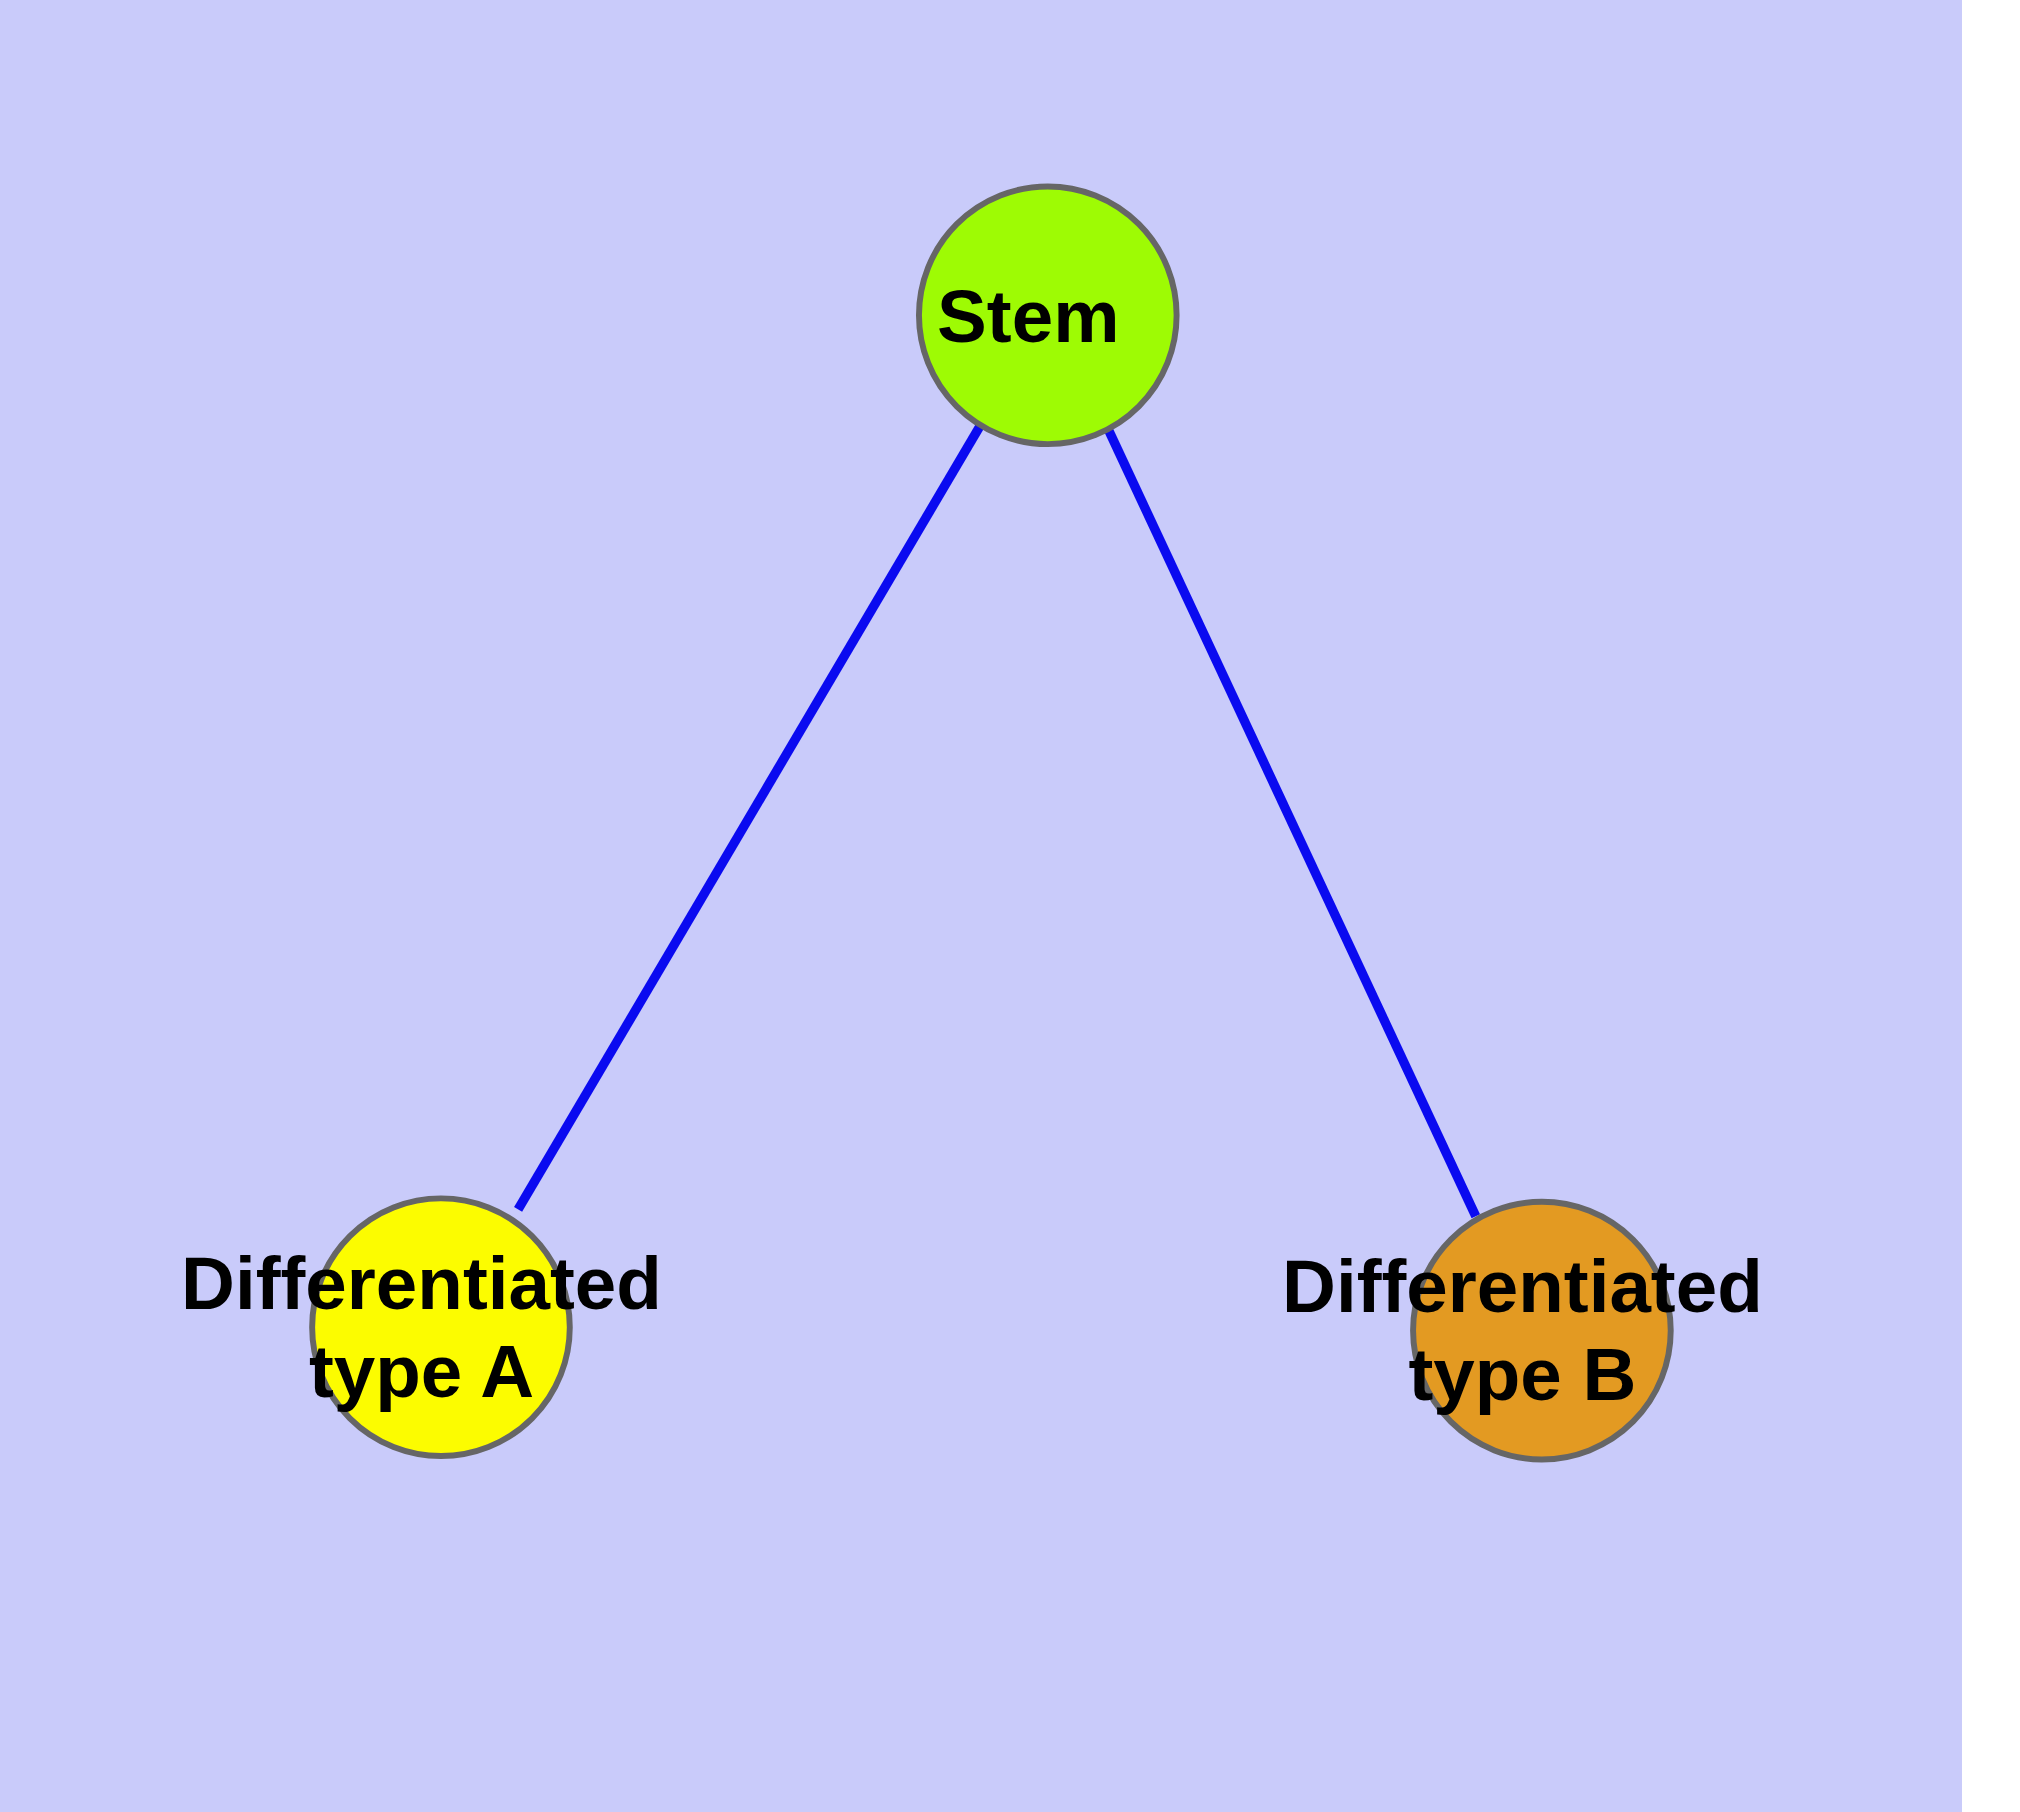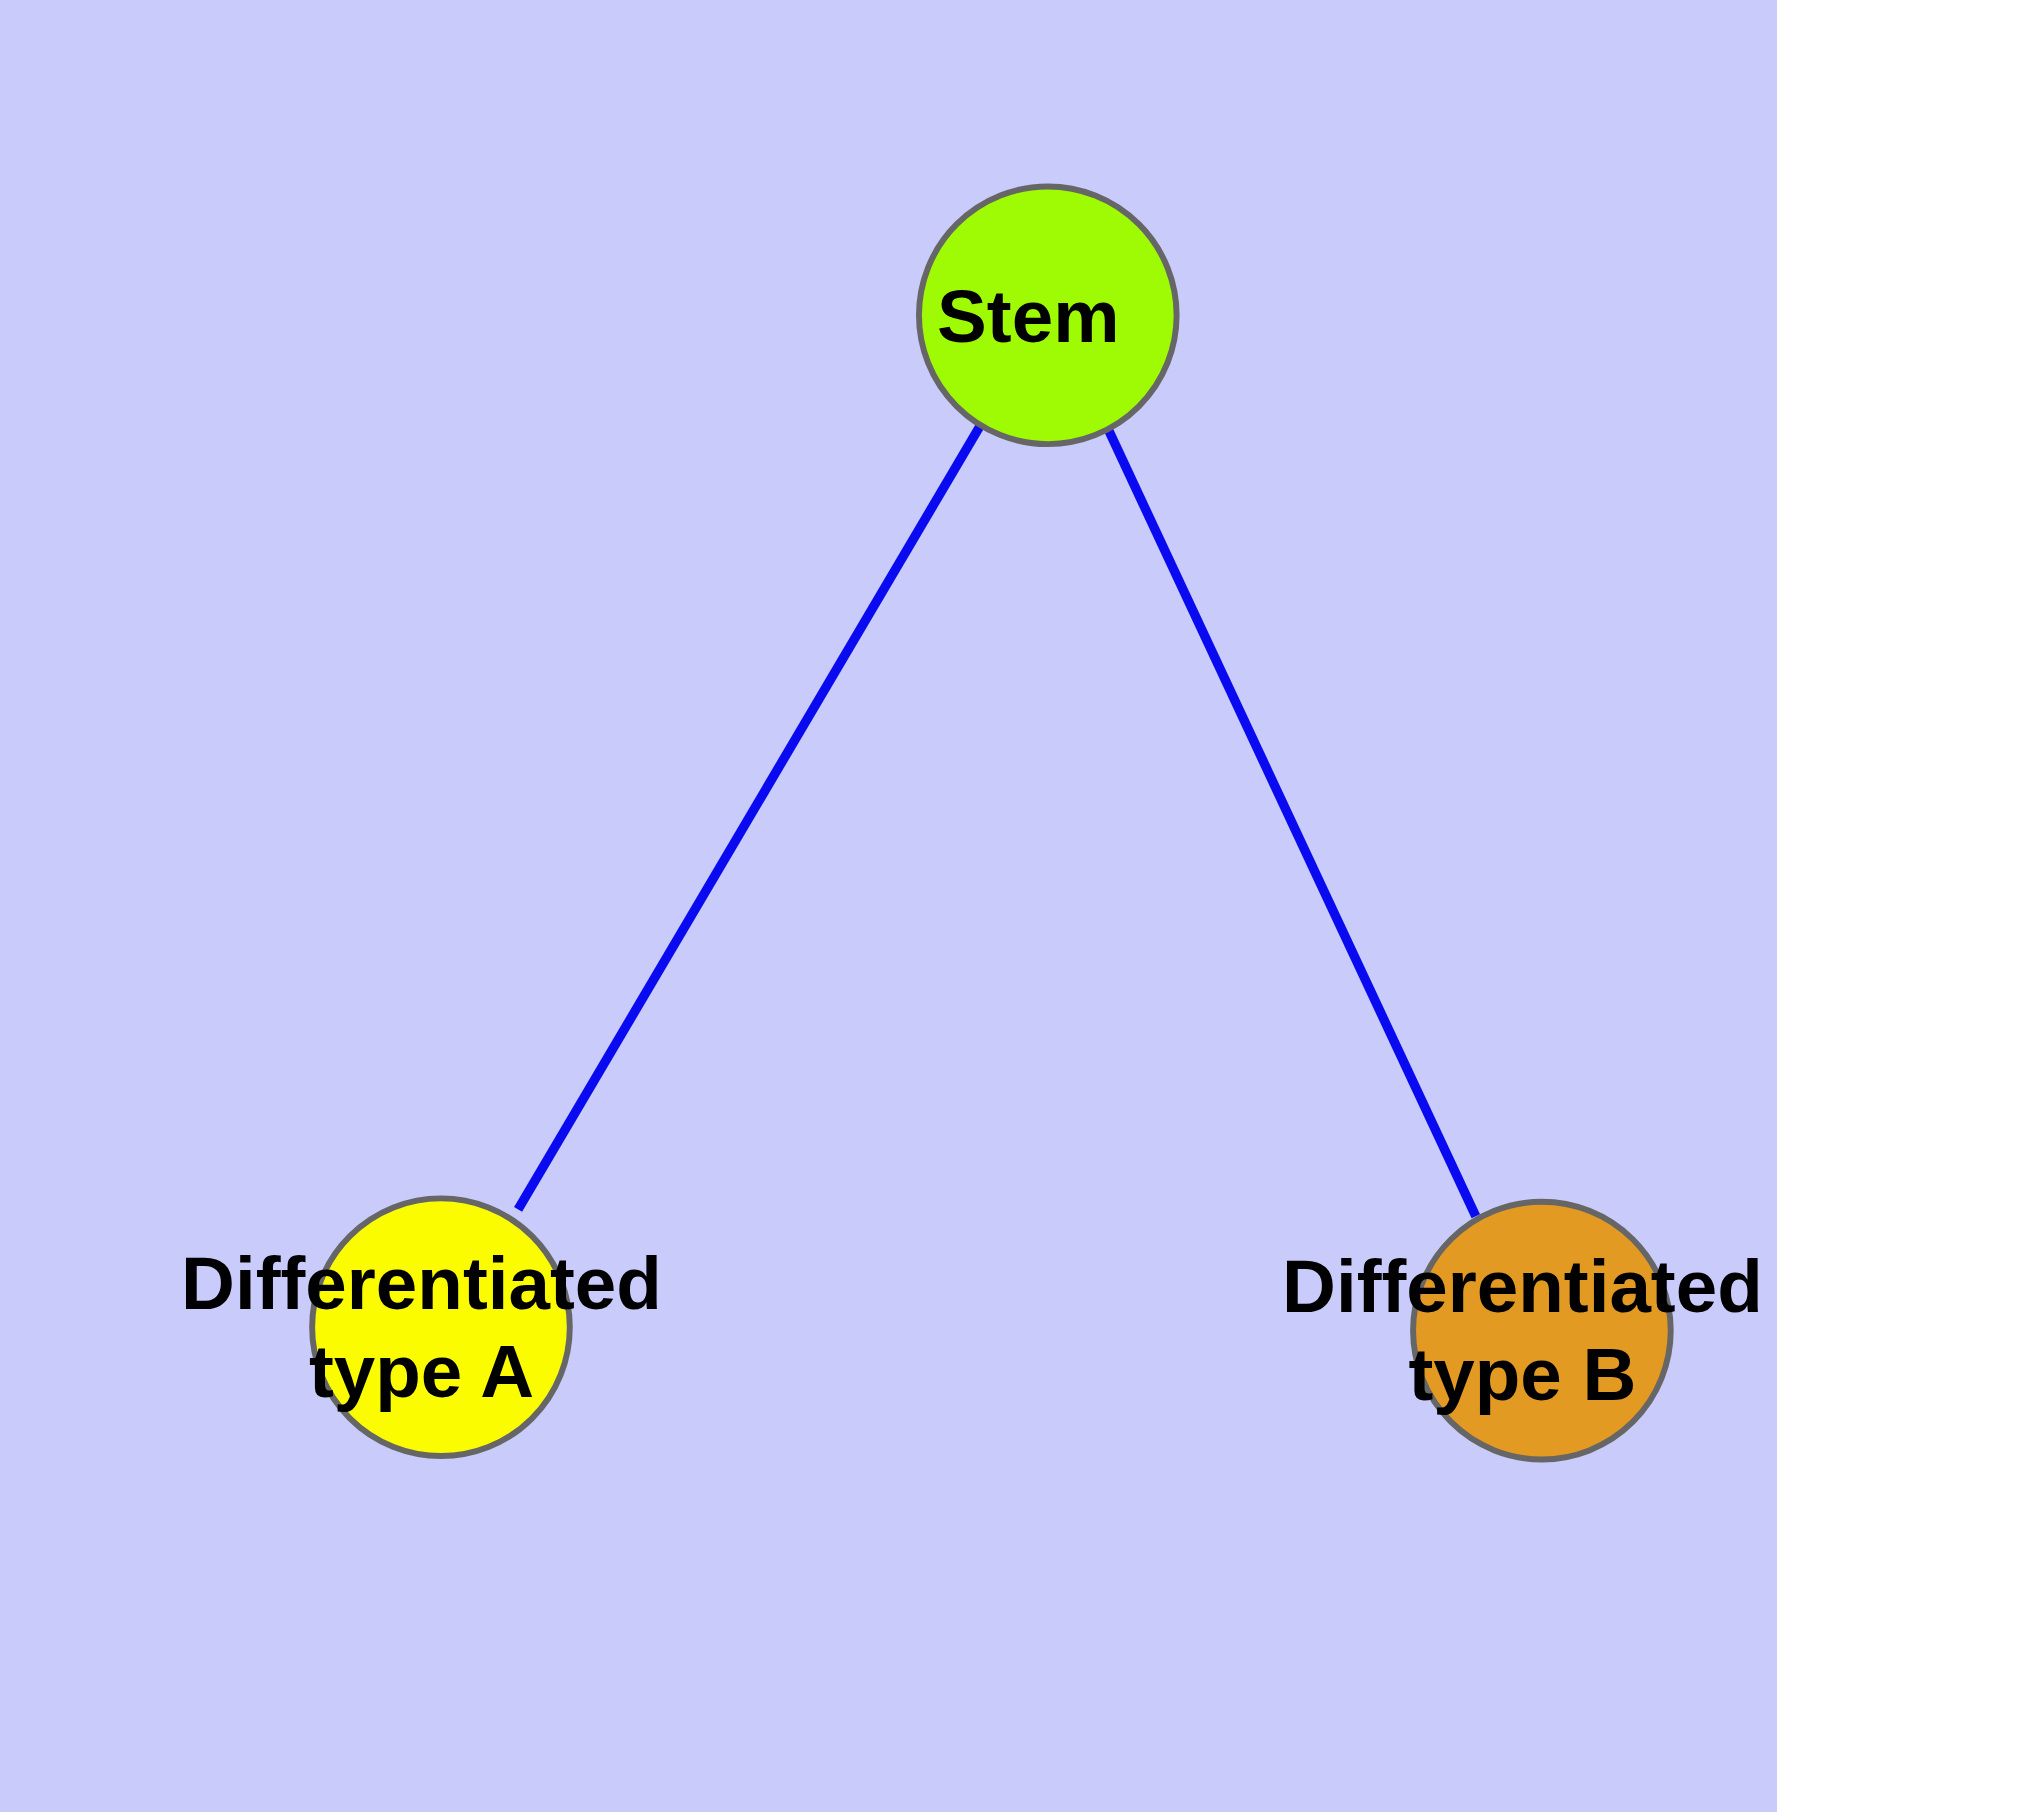--- a/index.html
+++ b/index.html
@@ -2,21 +2,21 @@
 <html style="font-size:13.6px"><head>
 <meta charset="utf-8">
 <style>
   html, body {
     margin: 0;
     padding: 0;
     background: #ffffff;
   }
   #canvas {
     position: relative;
-    width: 1777px;
+    width: 1962px;
     height: 1812px;
     background: #c9cbfa;
     overflow: hidden;
     font-family: "Liberation Sans", sans-serif;
   }
   #graph-svg {
     position: absolute;
     left: 0;
     top: 0;
     width: 2021px;

